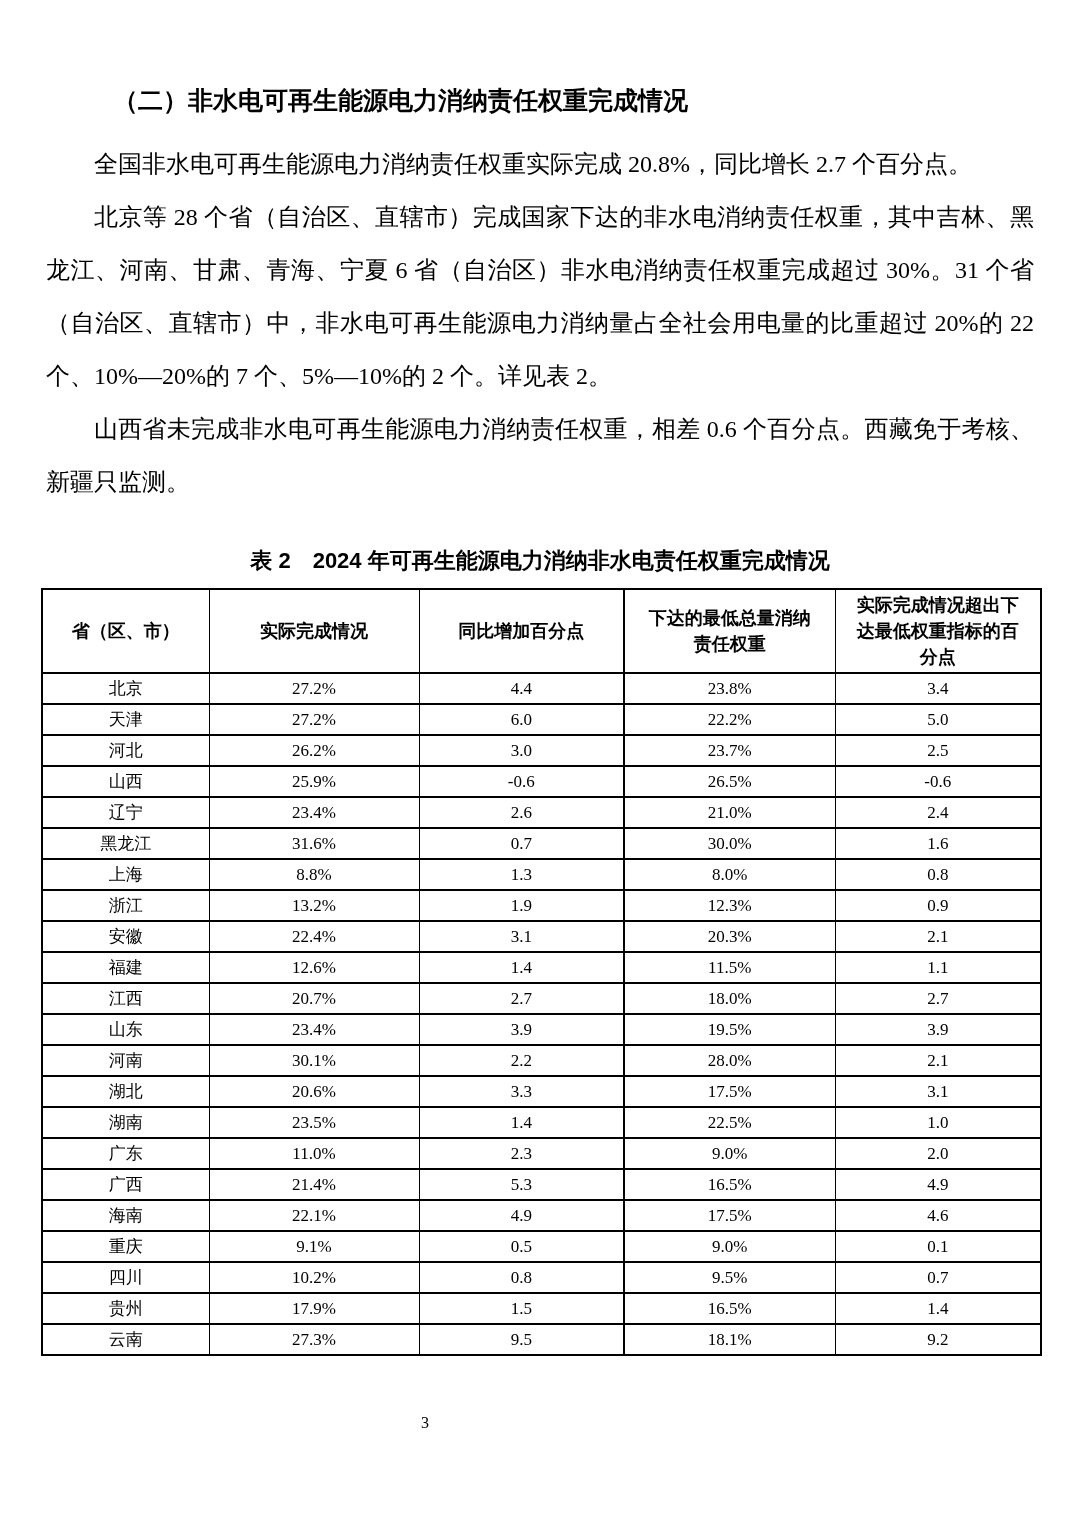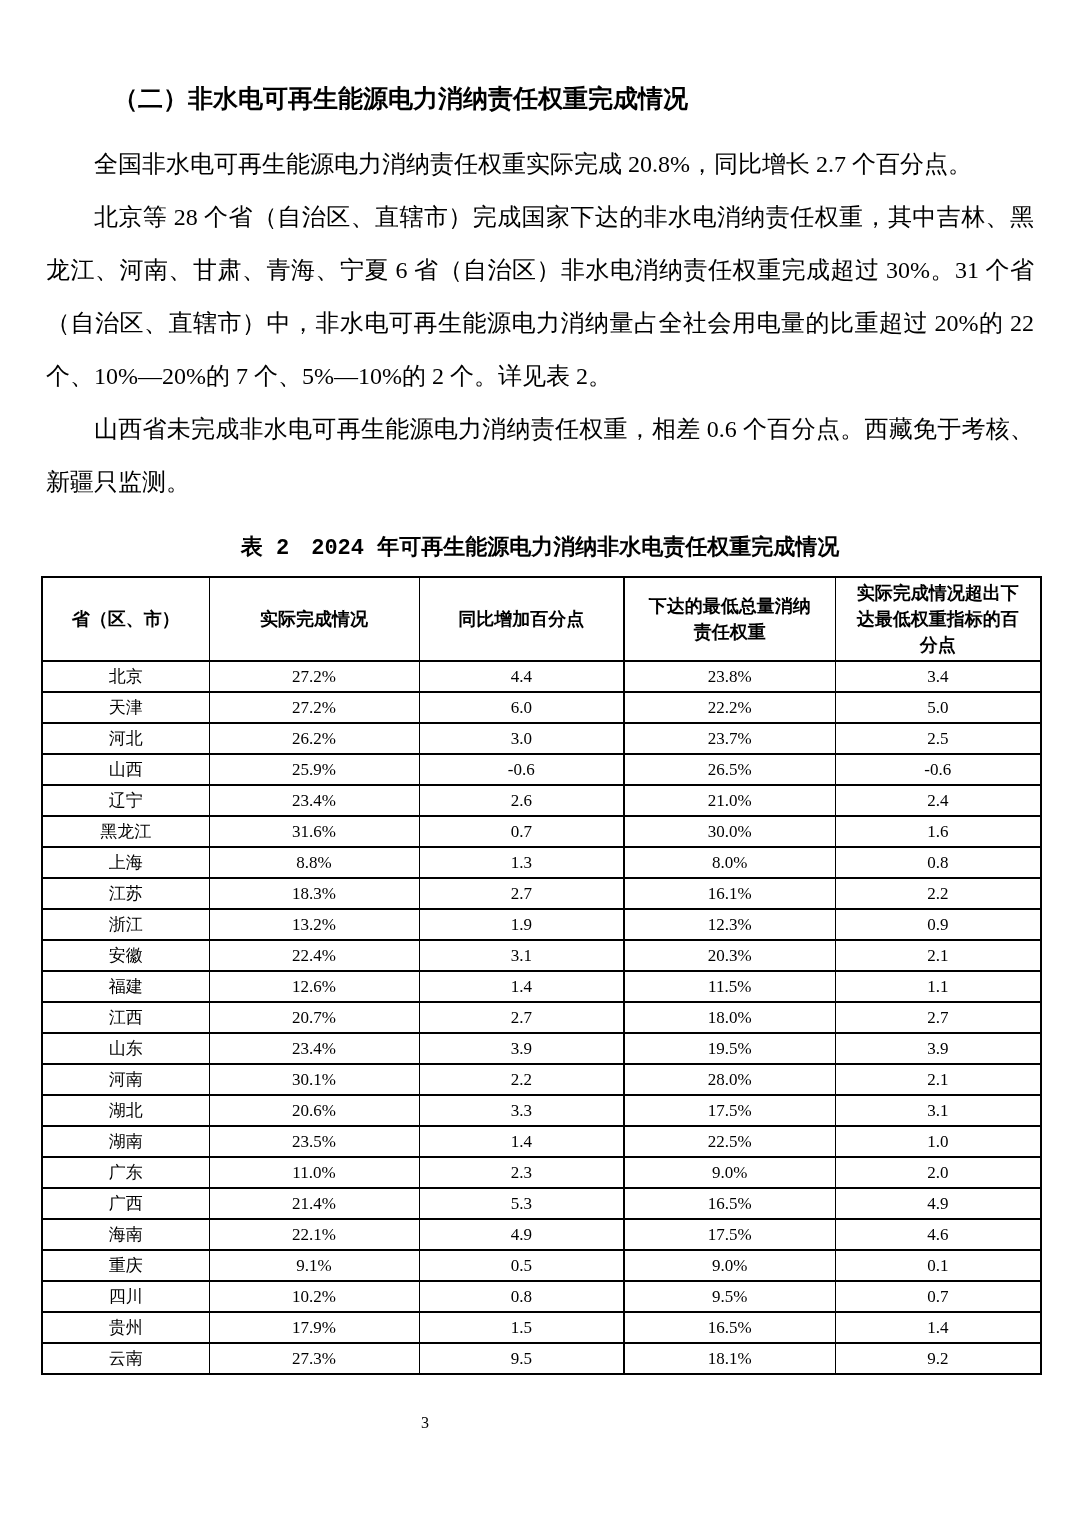--- a/index.html
+++ b/index.html
@@ -8,41 +8,41 @@
     background: #ffffff; color: #000000;
     font-family: "Liberation Serif", serif;
     position: relative; overflow: hidden;
   }
   .page { position: absolute; inset: 0; }
   .content { padding: 0 41px; }
 
   .heading {
     margin: 86px 0 0 0;
     padding-left: 72px;
-    font-family: Liberation Mono, monospace;
+    font-family: Liberation Serif, serif;
     font-weight: bold;
     font-size: 25px;
     line-height: 30px;
   }
 
   .paragraphs { margin-top: 22px; padding: 0 5px; }
   .para {
     margin: 0;
     font-family: "Liberation Serif", sans-serif;
     font-weight: 500;
     font-size: 24px;
     line-height: 53px;
     text-align: justify;
     text-indent: 2em;
   }
 
   .table-caption {
-    margin: 26px 0 13px 0;
+    margin: 38px 0 13px 0;
     text-align: center;
-    font-family: Liberation Mono, monospace;
+    font-family: Liberation Sans, sans-serif;
     font-weight: bold;
     font-size: 22px;
     line-height: 28px;
   }
 
   table.weights {
     border-collapse: collapse;
     table-layout: fixed;
     width: 999px;
     border: 2px solid #000;
@@ -163,27 +163,20 @@
             <td>1.6</td>
           </tr>
           <tr>
             <td>上海</td>
             <td>8.8%</td>
             <td>1.3</td>
             <td>8.0%</td>
             <td>0.8</td>
           </tr>
           <tr>
-            <td>江苏</td>
-            <td>18.3%</td>
-            <td>2.7</td>
-            <td>16.1%</td>
-            <td>2.2</td>
-          </tr>
-          <tr>
             <td>浙江</td>
             <td>13.2%</td>
             <td>1.9</td>
             <td>12.3%</td>
             <td>0.9</td>
           </tr>
           <tr>
             <td>安徽</td>
             <td>22.4%</td>
             <td>3.1</td>

